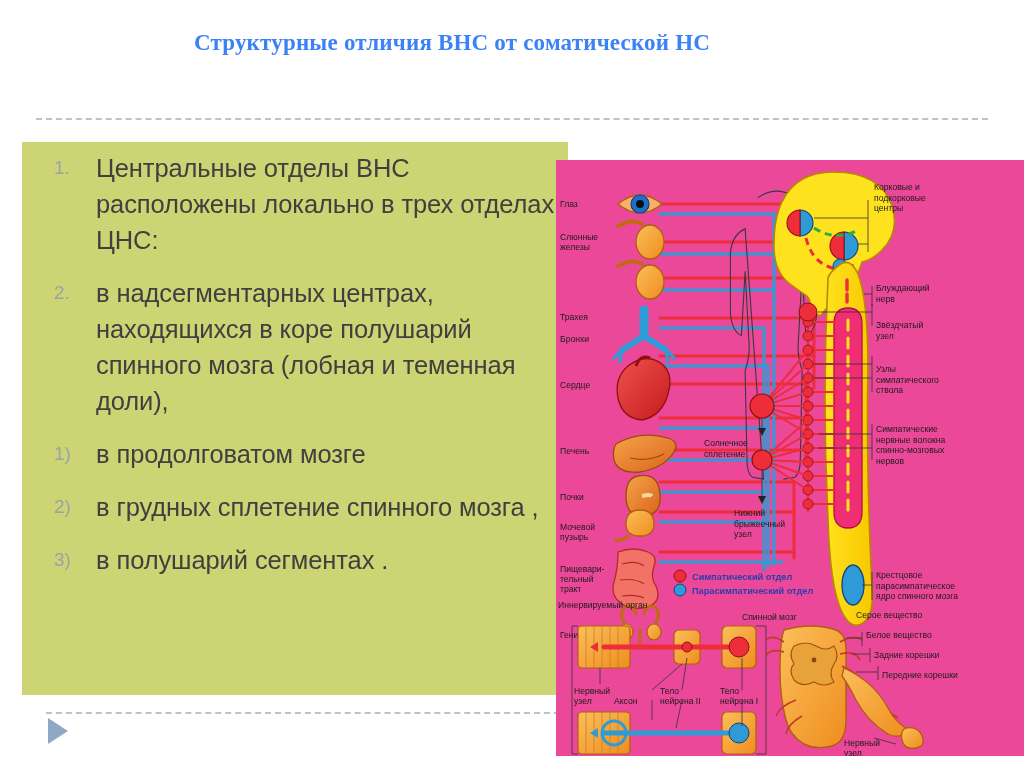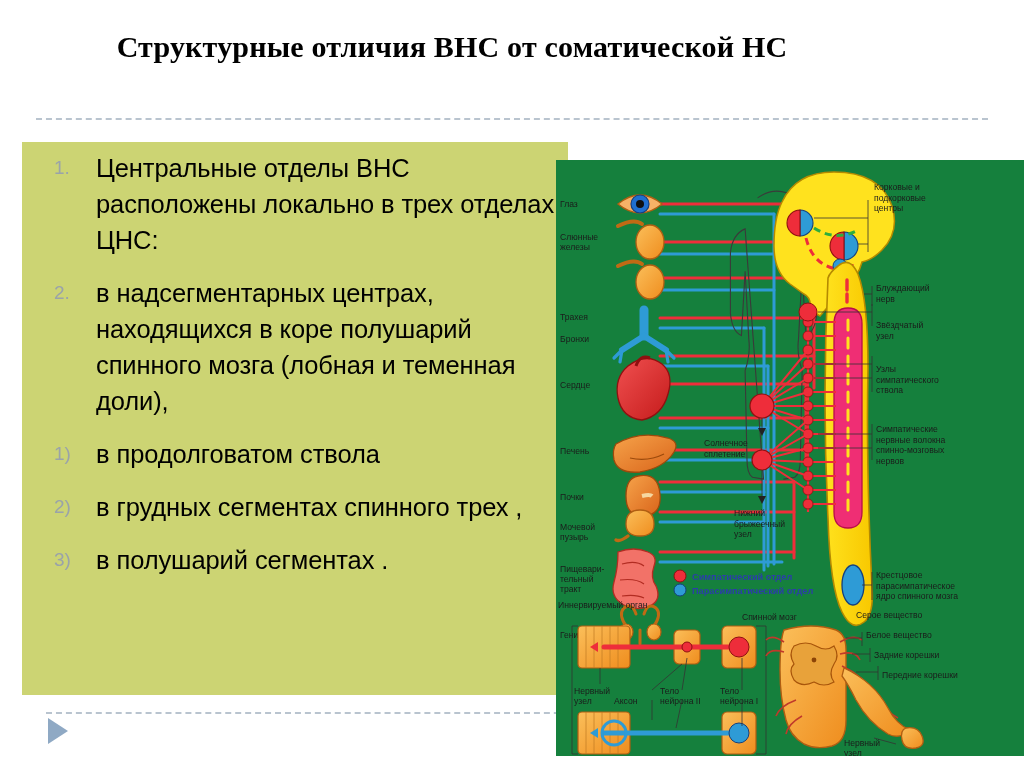--- a/index.html
+++ b/index.html
@@ -11,21 +11,21 @@
     overflow:hidden;
     position:relative;
   }
   #slide{position:absolute;inset:0;background:#fff;}
 
   
   .slide-title{
     position:absolute;left:0;top:30px;width:904px;
     text-align:center;
     font-family:"Liberation Serif","DejaVu Serif",serif;
-    font-size:30px;font-weight:700;color:#000000;
+    font-size:23px;font-weight:700;color:#3b82f6;
     letter-spacing:.2px;line-height:1.15;
   }
 
   
   .rule{
     position:absolute;height:0;border-top:2px dashed #b9c4cf;
   }
   .rule-top{left:36px;top:118px;width:952px;}
   .rule-bottom{left:46px;top:712px;width:942px;}
 
@@ -48,40 +48,40 @@
     flex:0 0 44px;
     color:#9aa3a9;
     font-size:19px;
     line-height:36px;
     font-family:"Liberation Sans",sans-serif;
     padding-left:2px;
     box-sizing:border-box;
   }
   .bullet .btext{
     flex:1 1 auto;
-    color:#000000;
+    color:#404040;
     font-size:25.5px;
     line-height:36px;
     font-family:"Liberation Sans",sans-serif;
     letter-spacing:-.1px;
   }
 
   
   .play-triangle{
     position:absolute;left:48px;top:718px;
     width:0;height:0;
     border-top:13px solid transparent;
     border-bottom:13px solid transparent;
     border-left:20px solid #8fa9c4;
   }
 
   
   #diagram{
     position:absolute;left:556px;top:160px;width:468px;height:596px;
-    background:#15803d;
+    background:#ec4899;
   }
   #diagram svg{display:block;}
 
   .dg-label{
     font-family:"Liberation Sans",sans-serif;
     font-size:8.6px;fill:#1b1b1b;
   }
   .dg-legend{
     font-family:"Liberation Sans",sans-serif;
     font-size:9.2px;fill:#2b3ea8;font-weight:700;
@@ -103,25 +103,25 @@
       <li class="bullet">
         <span class="marker">1.</span>
         <span class="btext">Центральные отделы ВНС расположены локально в трех отделах ЦНС:</span>
       </li>
       <li class="bullet">
         <span class="marker">2.</span>
         <span class="btext">в надсегментарных центрах, находящихся в коре полушарий спинного мозга (лобная и теменная доли),</span>
       </li>
       <li class="bullet">
         <span class="marker">1)</span>
-        <span class="btext">в продолговатом ствола</span>
+        <span class="btext">в продолговатом мозге</span>
       </li>
       <li class="bullet">
         <span class="marker">2)</span>
-        <span class="btext">в грудных сегментах спинного трех ,</span>
+        <span class="btext">в грудных сплетение спинного мозга ,</span>
       </li>
       <li class="bullet">
         <span class="marker">3)</span>
         <span class="btext">в полушарий сегментах .</span>
       </li>
     </ul>
   </div>
 
   <div class="play-triangle"></div>
 

